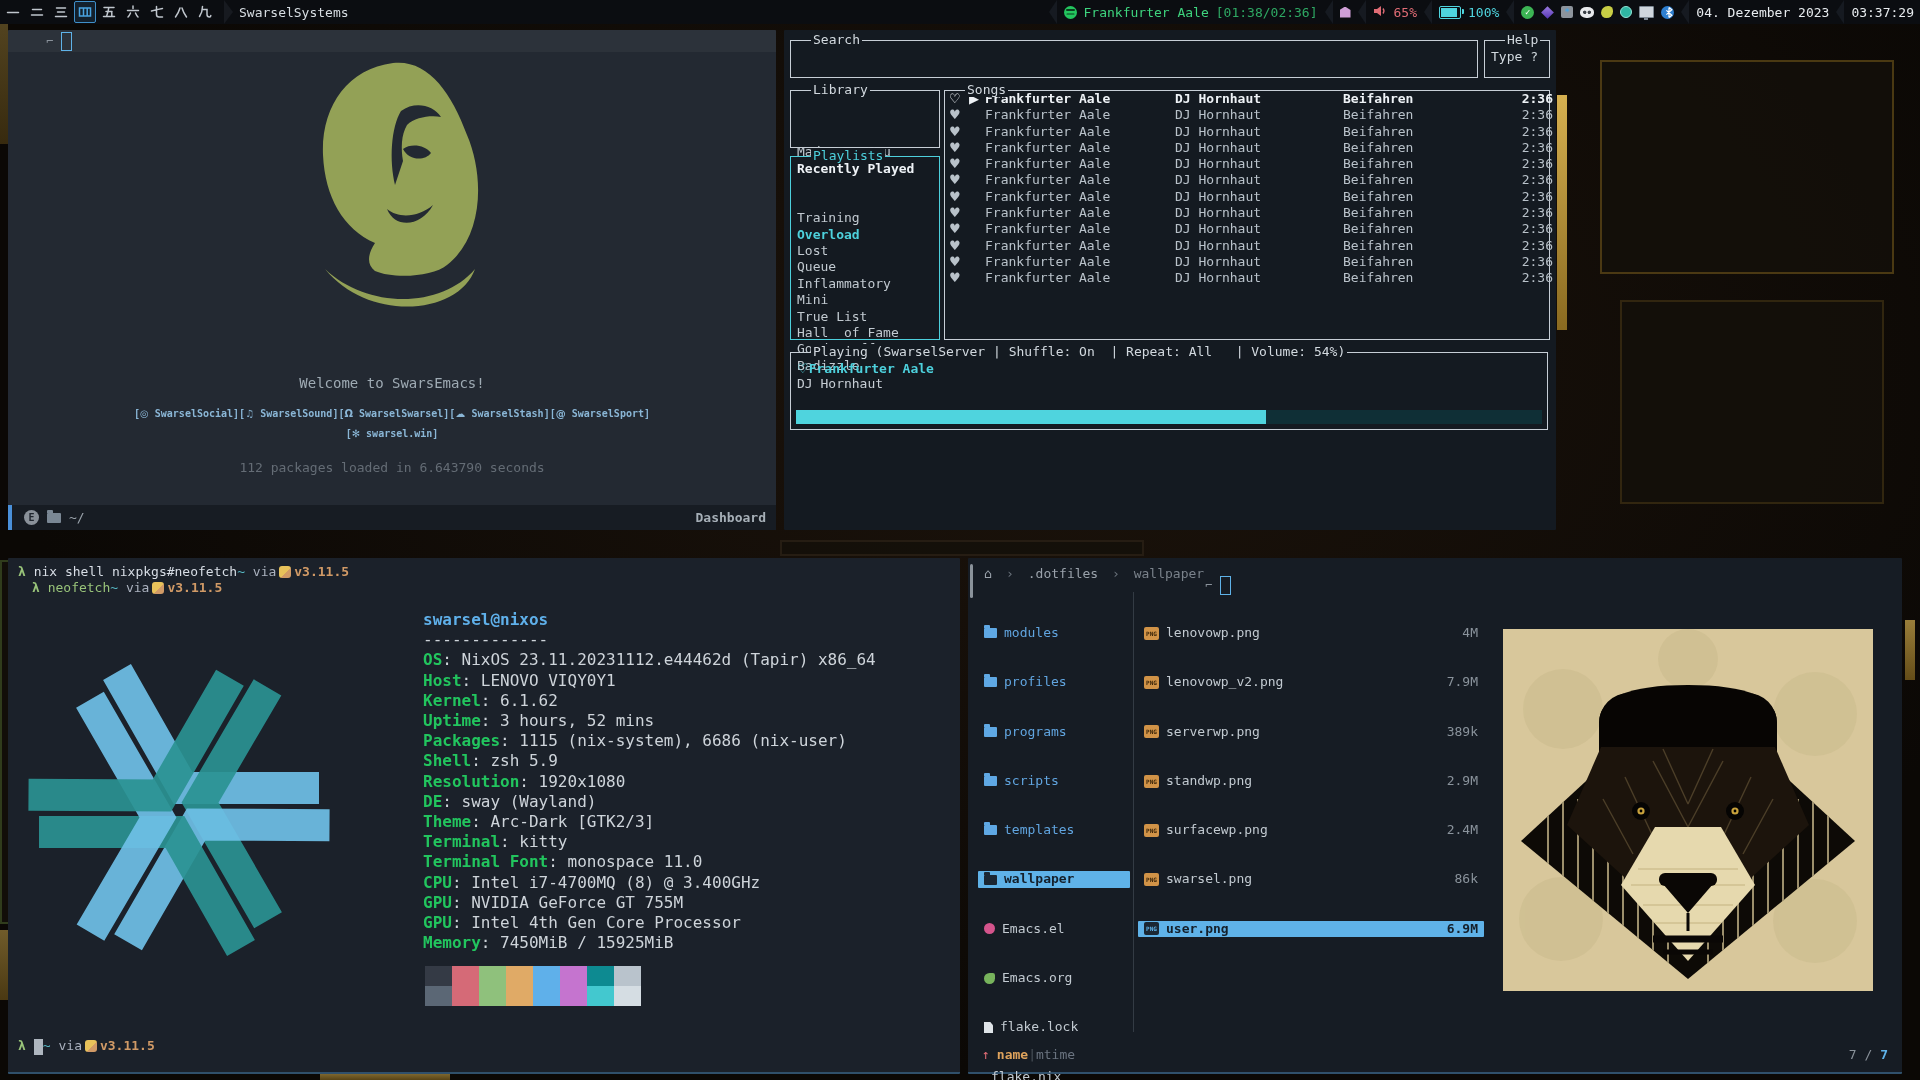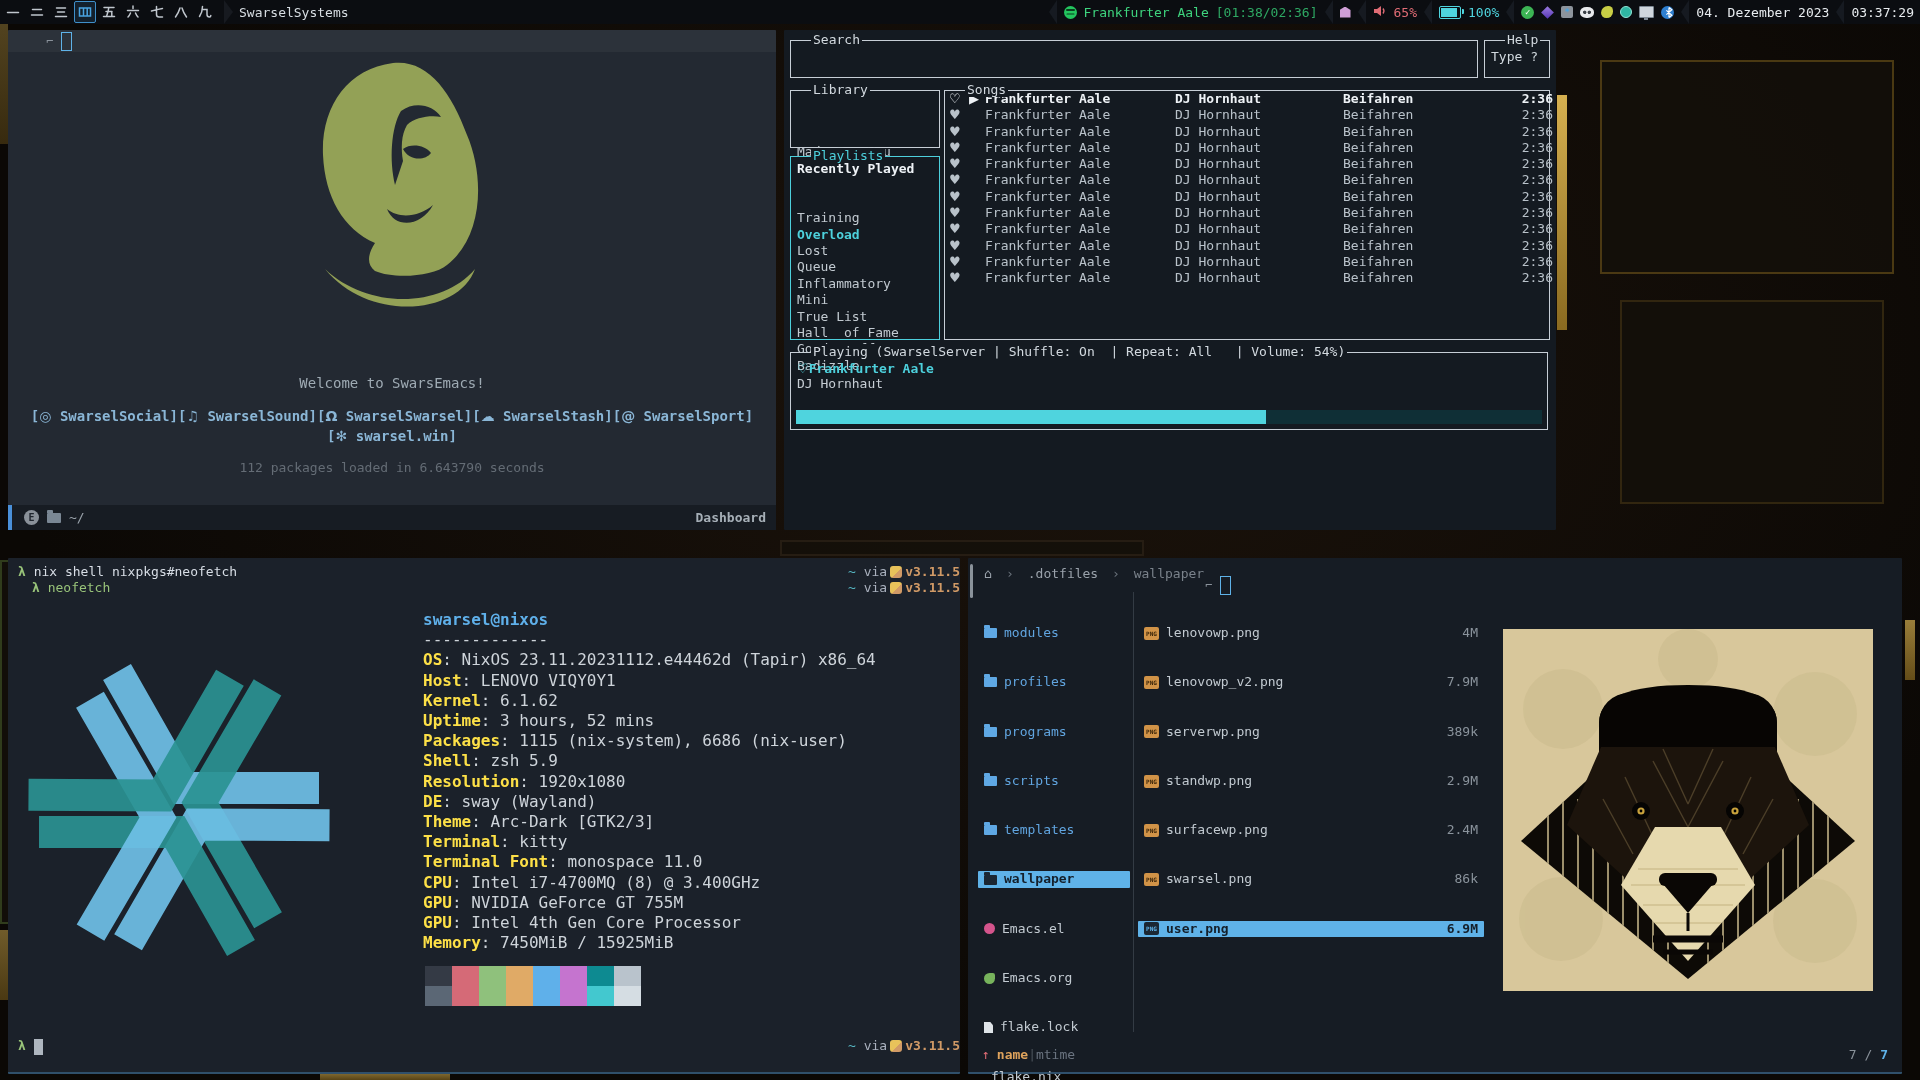--- a/index.html
+++ b/index.html
@@ -49,21 +49,21 @@
   #emacs-win{left:8px;top:30px;width:768px;height:500px;background:#232932;}
   #music-win{left:784px;top:30px;width:772px;height:500px;background:#141a21;}
   #term-win{left:8px;top:558px;width:952px;height:514px;background:#1b212a;border-bottom:2px solid #30506b;}
   #yazi-win{left:968px;top:558px;width:934px;height:514px;background:#161c24;border-bottom:2px solid #30506b;}
   
   .hl-line{position:absolute;left:0;top:0;width:100%;height:22px;background:rgba(255,255,255,.045);}
   .cursor-mark{color:#8a929b;font-size:12px;}
   .cursor-box{display:inline-block;width:9px;height:17px;border:1.5px solid #5fb2e8;vertical-align:middle;}
   #emacs-face{position:absolute;left:287px;top:22px;}
   .welcome{position:absolute;left:0;top:345px;width:100%;text-align:center;color:#9fabb4;font-size:14px;}
-  .btn-row{position:absolute;left:0;top:378px;width:100%;text-align:center;color:#8ab6d6;font-weight:bold;font-size:14px;}
+  .btn-row{position:absolute;left:0;top:378px;width:100%;text-align:center;color:#8ab6d6;font-weight:bold;font-size:10px;}
   .dash-btn{cursor:pointer;}
   .dash-btn::before{content:"[";}
   .dash-btn::after{content:"]";}
   .btn-row2{top:398px;}
   .load-info{position:absolute;left:0;top:430px;width:100%;text-align:center;color:#646c75;}
   .modeline{position:absolute;left:0;bottom:0;width:100%;height:25px;background:#171c23;display:flex;align-items:center;gap:8px;}
   .ml-accent{width:4px;height:100%;background:#4a90d9;margin-right:4px;}
   .ml-mode{width:15px;height:15px;border-radius:50%;background:#8a9199;color:#20262e;font-size:10px;font-weight:bold;display:flex;align-items:center;justify-content:center;}
   .folder-ic{width:14px;height:10px;background:#7a8794;border-radius:1px;position:relative;display:inline-block;}
   .folder-ic::before{content:"";position:absolute;top:-3px;left:0;width:6px;height:3px;background:#7a8794;border-radius:1px 1px 0 0;}
@@ -83,32 +83,32 @@
   .song-head{color:#cfd6dd;}
   .song-row{display:contents;color:#b9c2ca;cursor:pointer;}
   .song-row.current{color:#eef2f6;font-weight:bold;}
   .song-len{text-align:right;}
   .heart{font-family:"DejaVu Sans","Liberation Sans",sans-serif;}
   .playing-title{color:#4dd0dc;font-weight:bold;}
   .playing-artist{color:#c6cdd4;}
   .progress{position:absolute;left:5px;right:5px;bottom:5px;height:14px;background:#0f2f36;}
   .progress-fill{height:100%;background:#4fd4de;}
   
-  .tline{position:absolute;left:10px;right:0;display:flex;justify-content:space-between;gap:12px;}
+  .tline{position:absolute;left:10px;right:0;display:flex;justify-content:flex-start;}
   .lam{color:#98c379;font-weight:bold;}
   .cmd{color:#d8dee6;}
   .cmd.green{color:#98c379;}
   .rp-tilde{color:#56b6c2;}
   .rp-via{color:#abb2bf;}
   .py-icon{display:inline-block;width:12px;height:12px;border-radius:3px;background:linear-gradient(135deg,#e8c25a 0 55%,#d19a66 55% 100%);vertical-align:-2px;margin:0 3px;}
   .rp-ver{color:#d19a66;font-weight:bold;}
   .block-cursor{display:inline-block;width:9px;height:16px;background:#aeb6bf;vertical-align:middle;margin-left:8px;}
   #nf{position:absolute;left:415px;top:52px;line-height:20.2px;font-size:16px;}
   .nf-title{color:#5fb0ea;font-weight:bold;}
-  .nf-label{color:#fde047;font-weight:bold;}
+  .nf-label{color:#22c55e;font-weight:bold;}
   .nf-label::after{content:": ";color:#ced4da;font-weight:normal;}
   .nf-val{color:#ced4da;}
   .pal-row{position:absolute;left:417px;display:flex;}
   .pal{width:27px;height:20px;}
   
   .crumb{position:absolute;left:16px;top:8px;color:#9aa2ab;}
   .crumb .dim{color:#7a828b;}
   .crumb .sep{color:#6b737c;margin:0 6px;}
   .yscroll{position:absolute;left:2px;top:6px;width:3px;height:34px;background:#8a929a;border-radius:2px;}
   .ycol{position:absolute;line-height:16.3px;}

